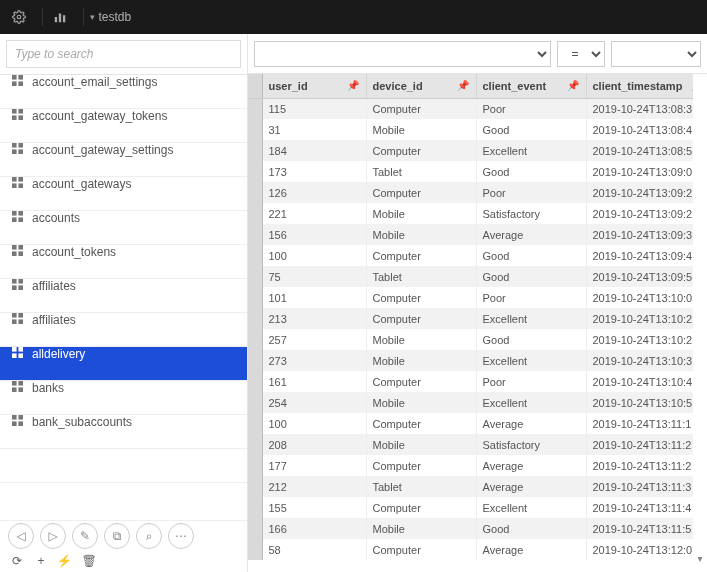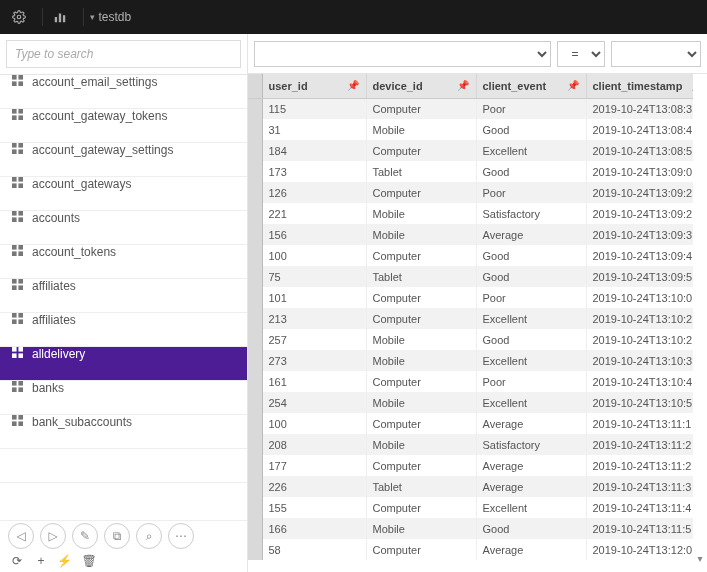--- a/index.html
+++ b/index.html
@@ -10,21 +10,21 @@
   .topbar .db-label { display: flex; align-items: center; }
   .topbar .caret { margin-right: 4px; font-size: 9px; color: #999; }
   .main { display: flex; height: calc(100% - 34px); }
   .sidebar { width: 248px; border-right: 1px solid #e5e5e5; display: flex; flex-direction: column; background: #fff; }
   .search-wrap { padding: 6px; border-bottom: 1px solid #e5e5e5; }
   .search-input { width: 100%; height: 28px; border: 1px solid #ddd; padding: 0 8px; font-size: 12px; color: #555; outline: none; font-style: italic; }
   .search-input::placeholder { color: #aaa; }
   .tables { flex: 1; overflow-y: auto; }
   .table-item { height: 34px; display: flex; align-items: flex-start; padding: 0 10px; border-bottom: 1px solid #eee; cursor: pointer; color: #555; }
   .table-item .grid-icon { margin-right: 8px; font-size: 11px; color: #777; width: 14px; display:flex; align-items:center; justify-content:center;}
-  .table-item.selected { background: #4c1d95; color: #fff; }
+  .table-item.selected { background: #1d4ed8; color: #fff; }
   .table-item.selected .grid-icon { color: #fff; }
   .bottom-tools { height: 52px; border-top: 1px solid #eee; display: flex; align-items: center; padding: 2px 6px; flex-wrap: wrap; gap: 2px; }
   .circle-btn { width: 26px; height: 26px; border: 1px solid #ccc; border-radius: 50%; display: flex; align-items: center; justify-content: center; color: #888; font-size: 12px; background: #fff; }
   .mini-btn { width: 18px; height: 18px; display: flex; align-items: center; justify-content: center; color: #666; font-size: 12px; }
   .bottom-row1 { display:flex; gap:6px; width:100%; padding-left:2px;}
   .bottom-row2 { display:flex; gap:6px; width:100%; padding-left:2px;}
   .content { flex: 1; display: flex; flex-direction: column; overflow: hidden; }
   .filter-bar { height: 40px; display: flex; align-items: center; padding: 6px; gap: 6px; border-bottom: 1px solid #e5e5e5; }
   .filter-select { height: 26px; border: 1px solid #ccc; background: #fff; font-size: 12px; color: #555; padding: 0 4px; }
   .fs1 { flex: 1; }
@@ -372,21 +372,21 @@
               </tr>
               <tr>
                 <td class="row-gutter"></td>
                 <td>177</td>
                 <td>Computer</td>
                 <td>Average</td>
                 <td>2019-10-24T13:11:28.4...</td>
               </tr>
               <tr>
                 <td class="row-gutter"></td>
-                <td>226</td>
+                <td>212</td>
                 <td>Tablet</td>
                 <td>Average</td>
                 <td>2019-10-24T13:11:38.7...</td>
               </tr>
               <tr>
                 <td class="row-gutter"></td>
                 <td>155</td>
                 <td>Computer</td>
                 <td>Excellent</td>
                 <td>2019-10-24T13:11:49.1...</td>

